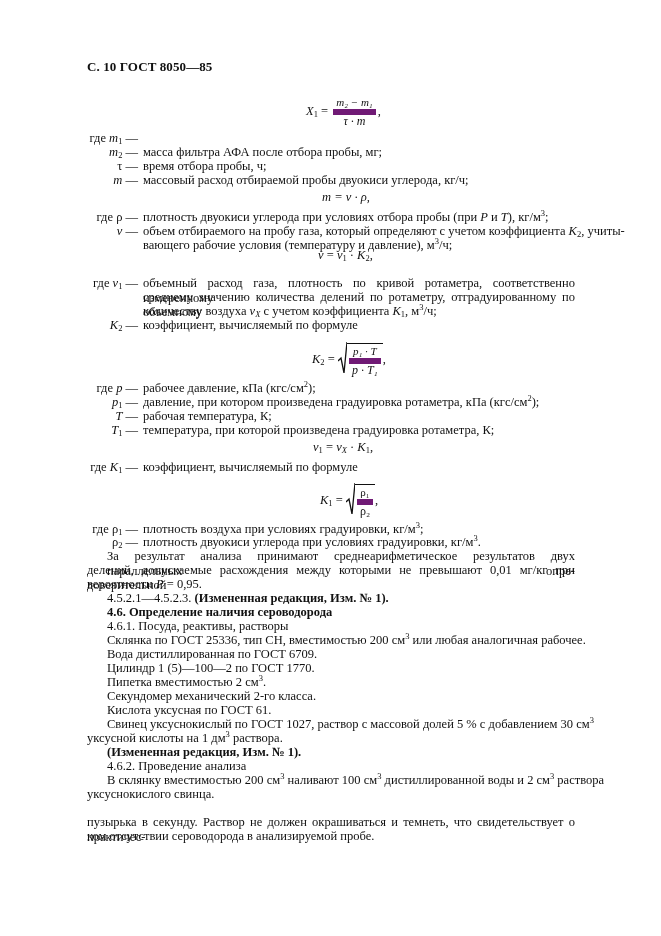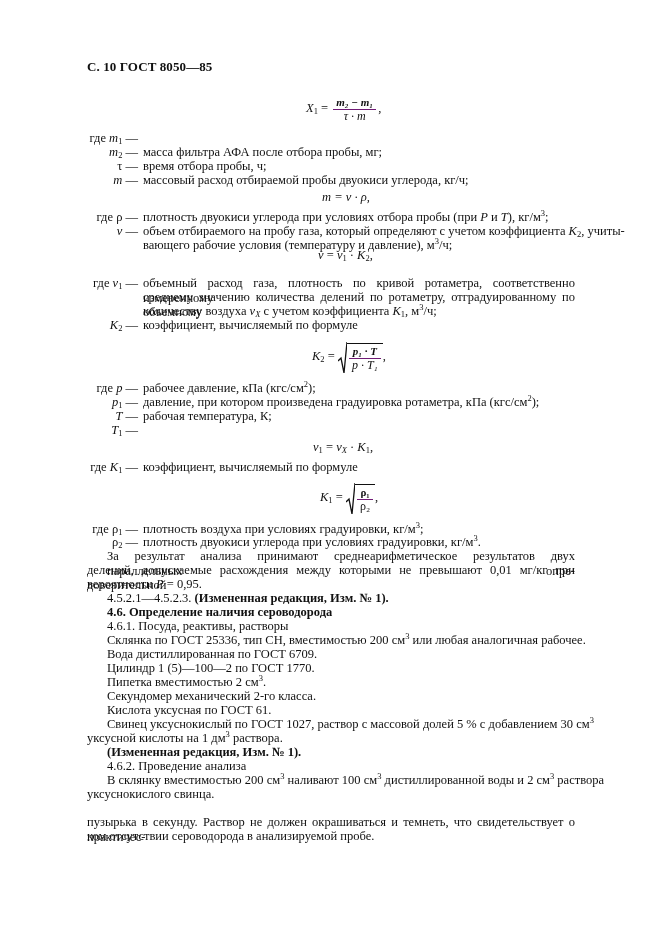--- a/index.html
+++ b/index.html
@@ -8,21 +8,21 @@
   .page { position: absolute; left: 0; top: 0; width: 661px; height: 936px; }
   .header { position: absolute; left: 87px; top: 59px; font-size: 13px; font-weight: bold; letter-spacing: 0.1px; }
   .line { position: absolute; font-size: 12.5px; white-space: nowrap; line-height: 15px; }
   .just { position: absolute; font-size: 12.5px; line-height: 15px; text-align: justify; text-align-last: justify; }
   .i { font-style: italic; }
   sub { font-size: 8.5px; vertical-align: -2px; line-height: 0; }
   sup { font-size: 8.5px; vertical-align: 5px; line-height: 0; }
   .bold { font-weight: bold; }
   .lbl { position: absolute; font-size: 12.5px; line-height: 15px; white-space: nowrap; text-align: right; }
   .frac { display: inline-block; vertical-align: middle; text-align: center; margin: 0 2px; }
-  .frac .num { display: block; font-size: 11px; padding: 0 3px; border-bottom: 1px solid #701a75; line-height: 13px; font-weight: bold; }
+  .frac .num { display: block; font-size: 11px; padding: 0 3px; border-bottom: 6px solid #701a75; line-height: 13px; }
   .frac .den { display: block; font-size: 12px; padding: 0 3px; line-height: 13px; }
   .sqrt { display: inline-block; vertical-align: middle; position: relative; padding-left: 9px; }
   .sqrt .rad { position: absolute; left: 0; top: -2px; width: 9px; height: 32px; }
   .sqrt .body { display: inline-block; border-top: 1px solid #111; padding-top: 1px; }
   .formula { position: absolute; font-size: 12.5px; white-space: nowrap; }
 </style>
 </head>
 <body>
 
 <div class="page">
@@ -66,20 +66,21 @@
         </svg><span class="body"><span class="frac"><span class="num i">p₁ · T</span><span class="den i">p · T₁</span></span></span></span><span>,</span>
   </div>
 
   <div class="lbl" style="left:60px; width:78px; top:381px;"><span>где</span> <span class="i">p</span> —</div>
   <div class="line" style="left:143px; top:381px;"><span>рабочее давление, кПа (кгс/см</span><sup>2</sup><span>);</span></div>
   <div class="lbl" style="left:60px; width:78px; top:395px;"><span class="i">p</span><sub>1</sub> —</div>
   <div class="line" style="left:143px; top:395px;"><span>давление, при котором произведена градуировка ротаметра, кПа (кгс/см</span><sup>2</sup><span>);</span></div>
   <div class="lbl" style="left:60px; width:78px; top:409px;"><span class="i">T</span> —</div>
   <div class="line" style="left:143px; top:409px;">рабочая температура, К;</div>
   <div class="lbl" style="left:60px; width:78px; top:423px;"><span class="i">T</span><sub>1</sub> —</div>
+  <div class="line" style="left:143px; top:423px;">температура, при которой произведена градуировка ротаметра, К;</div>
 
   <div class="formula" style="left:313px; top:440px;">
     <span class="i">v</span><sub>1</sub><span> = </span><span class="i">v</span><sub class="i">X</sub><span> · </span><span class="i">K</span><sub>1</sub><span>,</span>
   </div>
 
   <div class="lbl" style="left:60px; width:78px; top:460px;"><span>где</span> <span class="i">K</span><sub>1</sub> —</div>
   <div class="line" style="left:143px; top:460px;">коэффициент, вычисляемый по формуле</div>
 
   <div class="formula" style="left:320px; top:484px;">
     <span class="i">K</span><sub>1</sub><span> = </span><span class="sqrt"><svg class="rad" viewBox="0 0 9 32">

